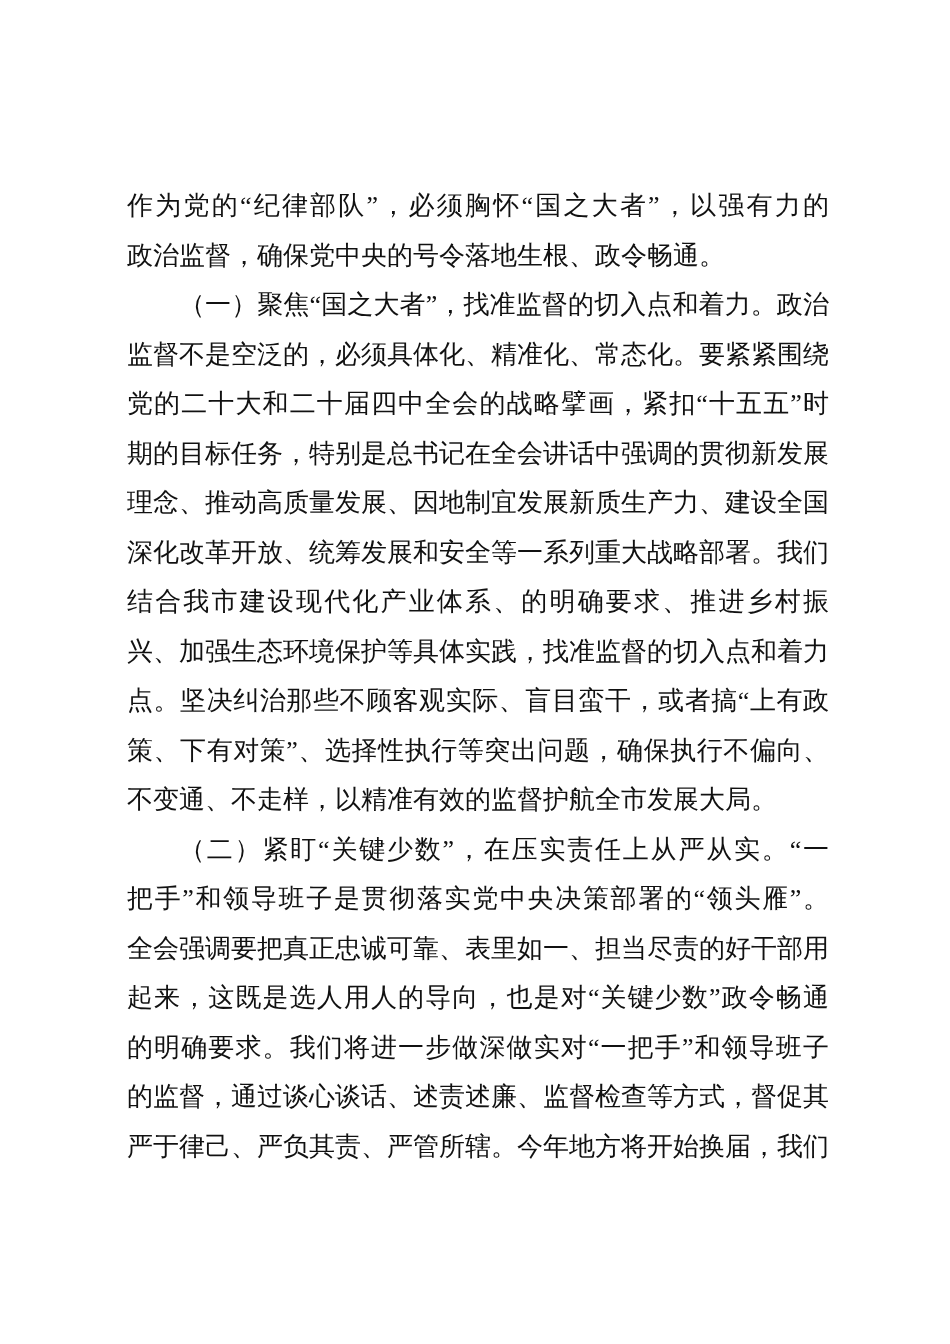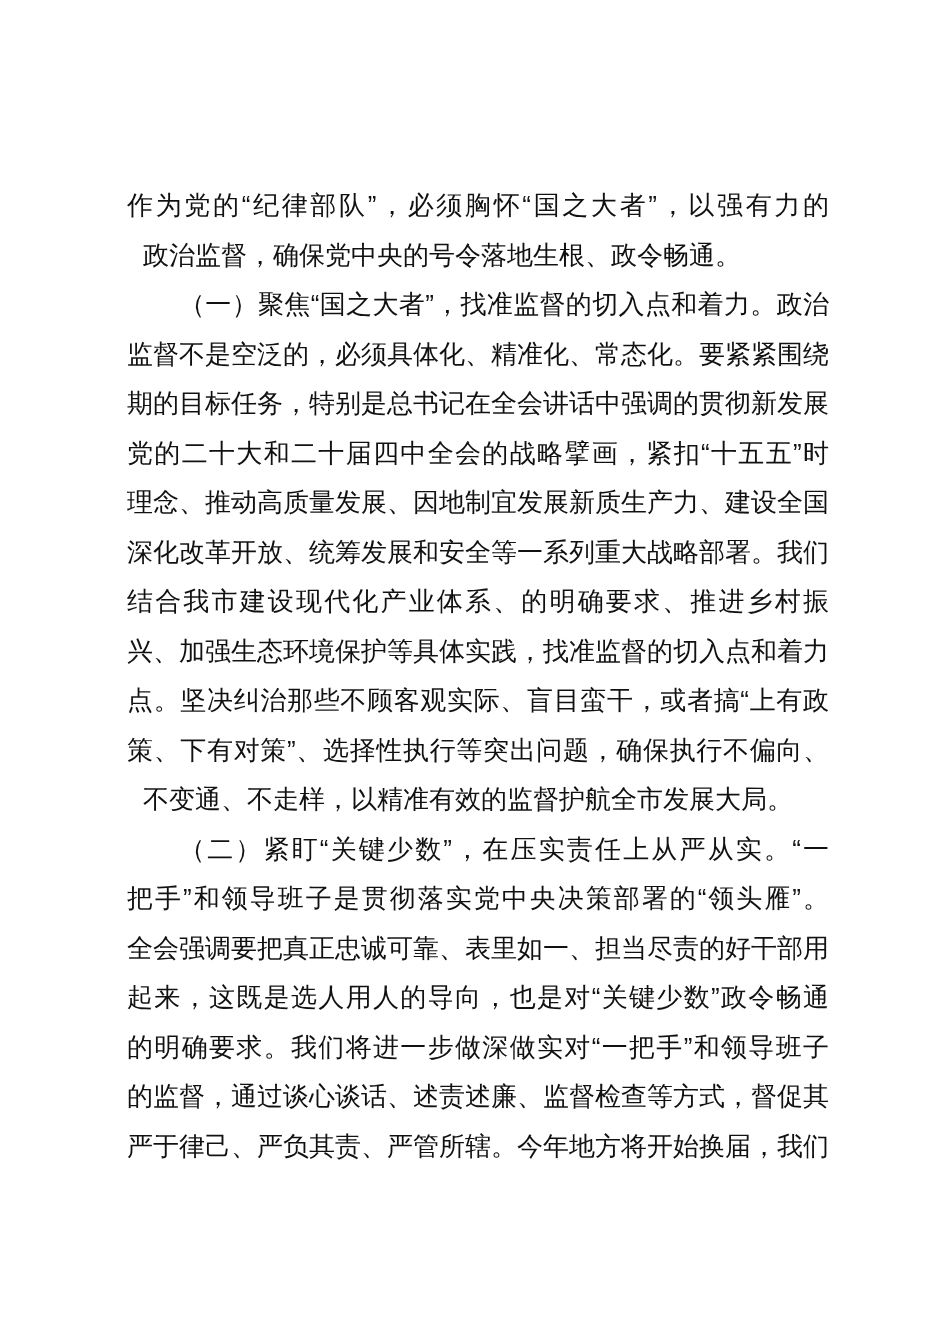--- a/index.html
+++ b/index.html
@@ -11,20 +11,21 @@
     width: 950px;
     height: 1344px;
     font-family: "Liberation Sans", "DejaVu Sans", sans-serif;
   }
   .page {
     position: relative;
     width: 950px;
     height: 1264px;
     background: #ffffff;
     overflow: hidden;
+    font-family: Liberation Serif, serif;
   }
   .content {
     position: absolute;
     left: 127px;
     top: 181px;
     width: 702px;
     color: #111111;
     font-size: 26px;
     line-height: 49.5px;
     font-weight: 400;
@@ -37,37 +38,36 @@
     height: 49.5px;
     text-align: justify;
     text-align-last: justify;
     overflow: hidden;
   }
   .line.indent {
     text-indent: 52px;
   }
   .line.para-end {
     text-align-last: left;
-    margin-left: 16px;
   }
 </style>
 </head>
 <body>
 
 <div class="page">
   <div class="content" id="content" style="color: rgb(17, 17, 17);">
       <div class="paragraph">
         <div class="line">作为党的“纪律部队”，必须胸怀“国之大者”，以强有力的</div>
         <div class="line para-end">政治监督，确保党中央的号令落地生根、政令畅通。</div>
       </div>
       <div class="paragraph">
         <div class="line indent">（一）聚焦“国之大者”，找准监督的切入点和着力。政治</div>
         <div class="line">监督不是空泛的，必须具体化、精准化、常态化。要紧紧围绕</div>
+        <div class="line">党的二十大和二十届四中全会的战略擘画，紧扣“十五五”时</div>
         <div class="line">期的目标任务，特别是总书记在全会讲话中强调的贯彻新发展</div>
-        <div class="line">党的二十大和二十届四中全会的战略擘画，紧扣“十五五”时</div>
         <div class="line">理念、推动高质量发展、因地制宜发展新质生产力、建设全国</div>
         <div class="line">深化改革开放、统筹发展和安全等一系列重大战略部署。我们要</div>
         <div class="line">结合我市建设现代化产业体系、的明确要求、推进乡村振</div>
         <div class="line">兴、加强生态环境保护等具体实践，找准监督的切入点和着力</div>
         <div class="line">点。坚决纠治那些不顾客观实际、盲目蛮干，或者搞“上有政</div>
         <div class="line">策、下有对策”、选择性执行等突出问题，确保执行不偏向、</div>
         <div class="line para-end">不变通、不走样，以精准有效的监督护航全市发展大局。</div>
       </div>
       <div class="paragraph">
         <div class="line indent">（二）紧盯“关键少数”，在压实责任上从严从实。“一</div>

